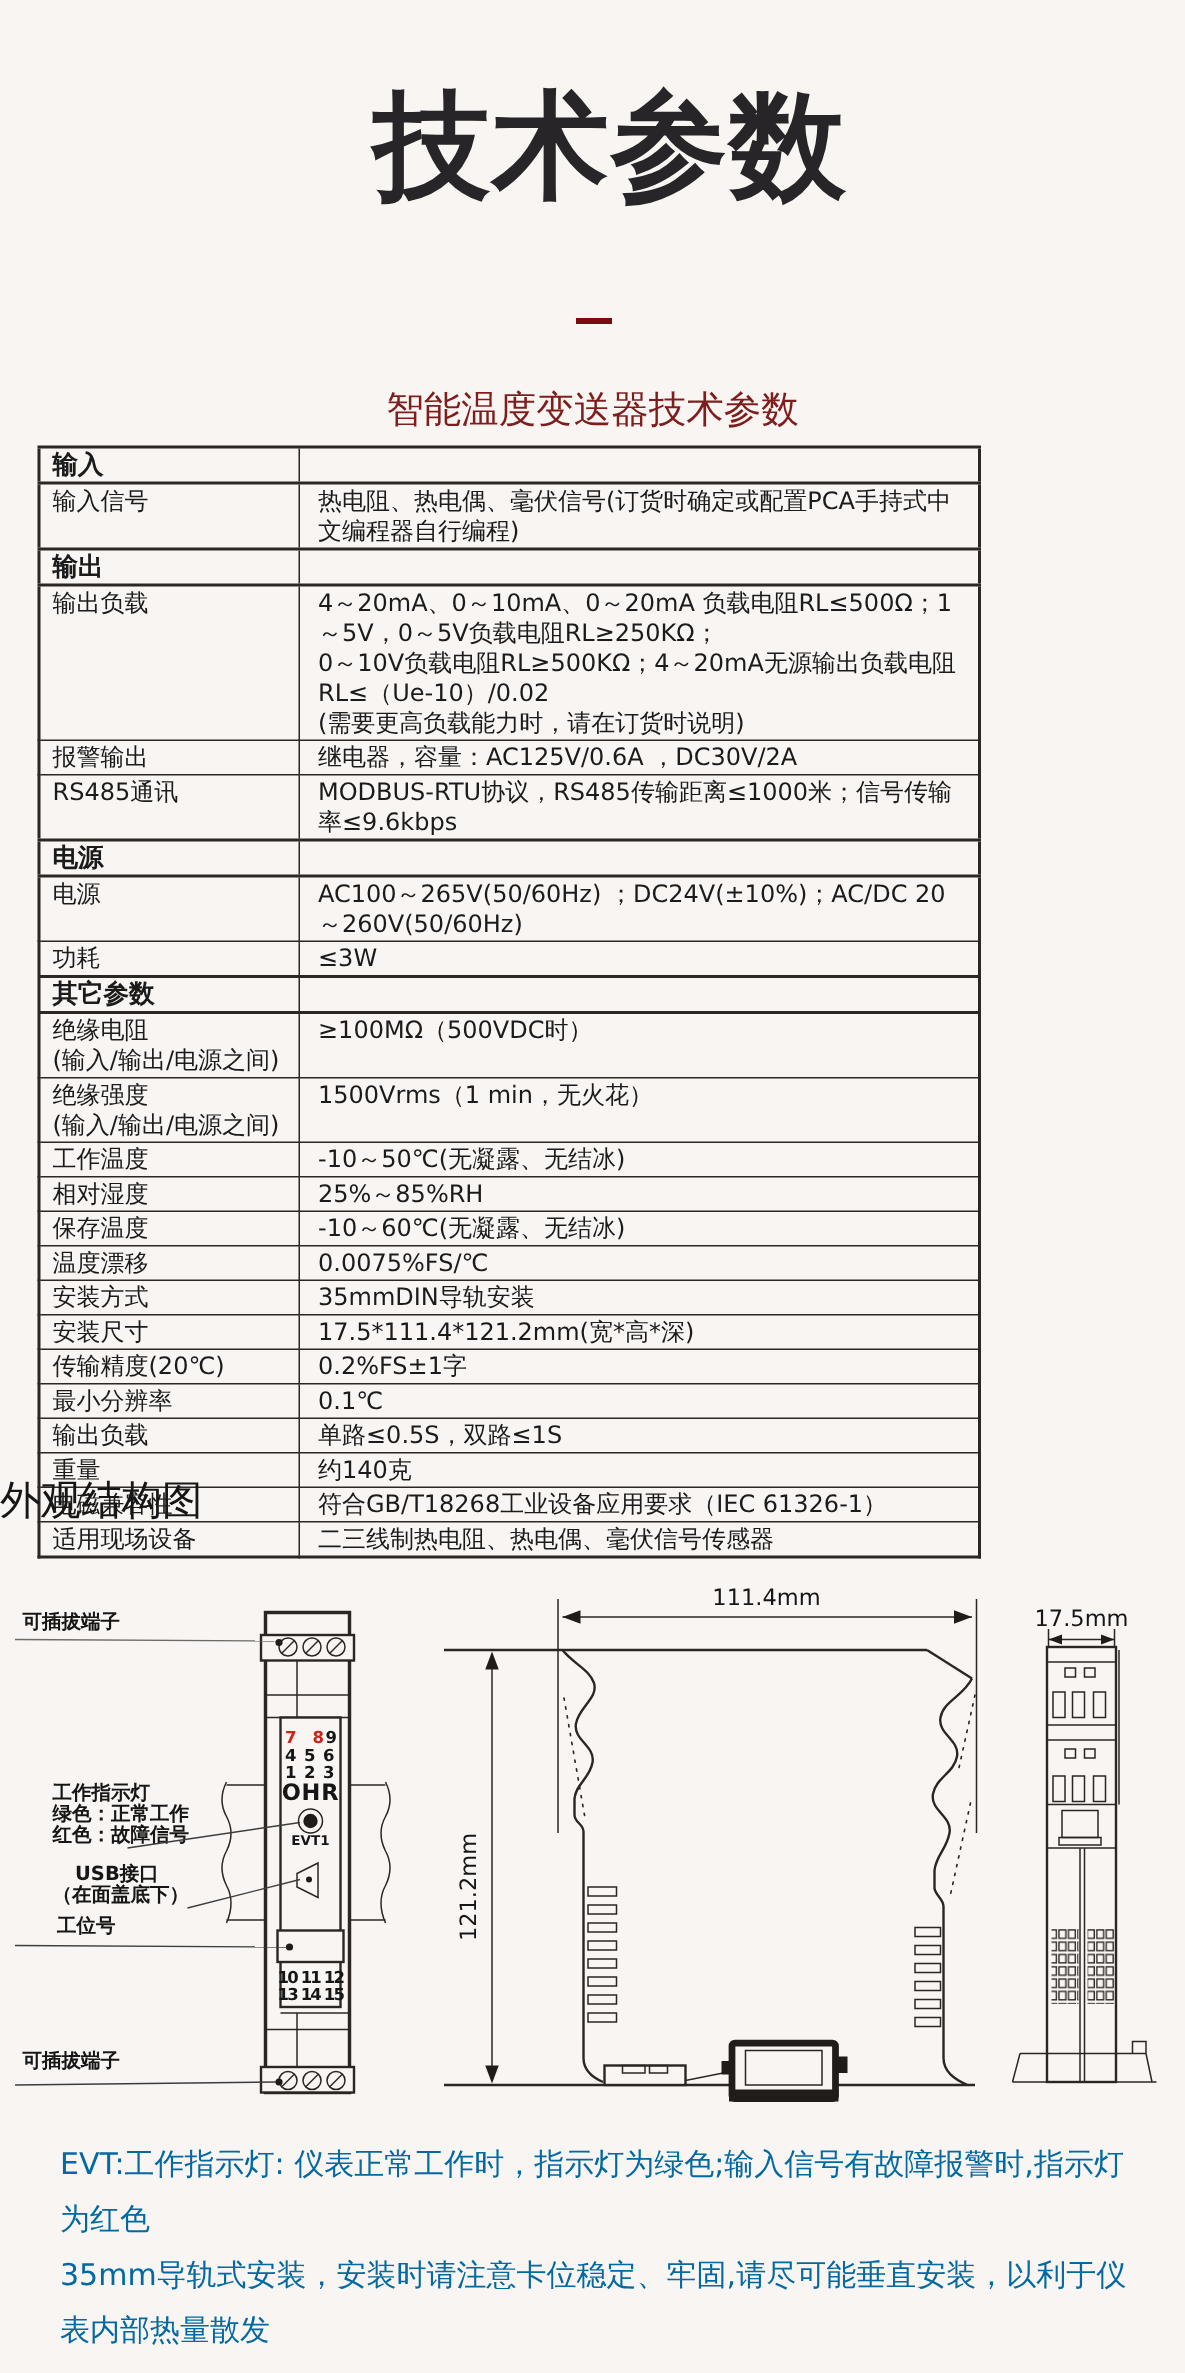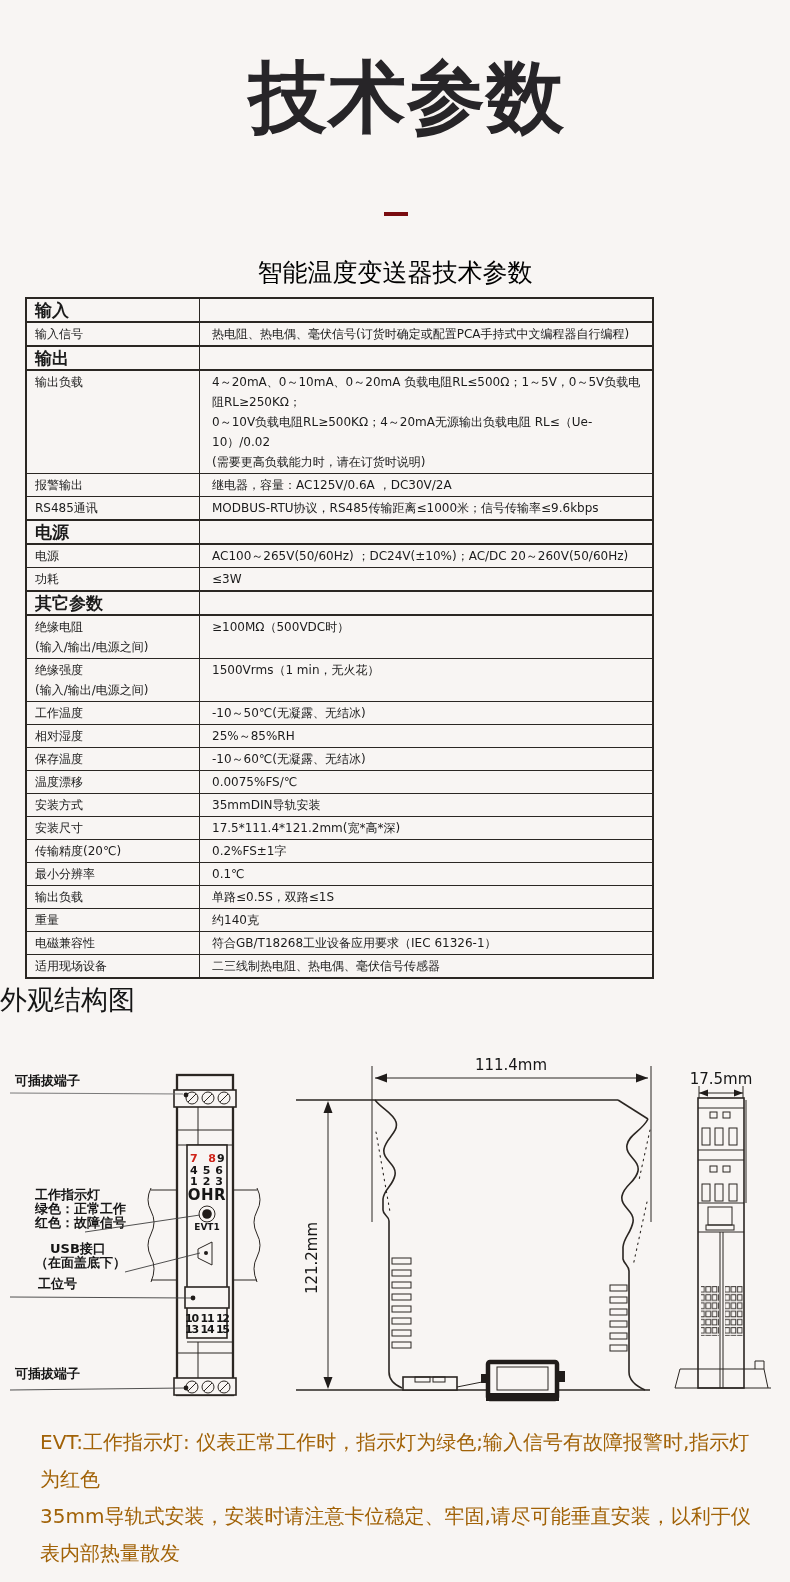--- a/index.html
+++ b/index.html
@@ -13,49 +13,49 @@
     text-align:center; font-size:78px; font-weight:900; letter-spacing:1px;
     color:#272528;
     padding-left:12px;
   }
   .accent-dash {
     position:absolute; top:212px; left:384px; width:24px; height:4px;
     background:#7a0c10;
   }
   .subtitle {
     position:absolute; top:256px; left:0; width:100%; margin:0;
-    text-align:center; font-size:25px; font-weight:500; color:#000000;
+    text-align:center; font-size:25px; font-weight:500; color:#7f1d1d;
   }
   .spec-table {
     position:absolute; top:297px; left:25px; width:629px;
     border-collapse:collapse; table-layout:fixed;
     border:2px solid #2b2723;
   }
   .spec-table td {
-    border:1px solid #2b2723; font-size:12px; line-height:20px;
+    border:1px solid #2b2723; font-size:16px; line-height:20px;
     padding:1px 6px; white-space:pre-line; vertical-align:top; color:#1b1b1b;
   }
   .spec-table td.label { width:158px; padding-left:8px; }
   .spec-table td.value { padding-left:12px; }
   .spec-table tr.section td {
     font-weight:700; font-size:17px;
     border-top-width:2px; border-bottom-width:2px;
   }
   .diagram-title {
     position:absolute; top:982px; left:0; width:100%; margin:0;
     text-align:left; font-size:27px; font-weight:500; color:#161616;
   }
   .diagram-area { position:absolute; top:1040px; left:0; width:790px; height:385px; }
   .svg-front { position:absolute; left:10px; top:0; }
   .svg-side  { position:absolute; left:290px; top:0; }
   .svg-edge  { position:absolute; left:655px; top:0; }
 
   .footer-note {
     position:absolute; top:1424px; left:40px; width:716px; margin:0;
-    font-size:20px; line-height:37px; color:#a16207; white-space:pre-line;
+    font-size:20px; line-height:37px; color:#0369a1; white-space:pre-line;
   }
 
   
   svg .s   { stroke:#2b2622; fill:none; }
   svg .w1  { stroke-width:1; }
   svg .w15 { stroke-width:1.6; }
   svg .w2  { stroke-width:2.3; }
   svg .bgfill { fill:#f8f5f3; }
   svg .dark { fill:#201c1a; }
   svg text { fill:#161616; font-family:"DejaVu Sans","Liberation Sans",sans-serif; }

